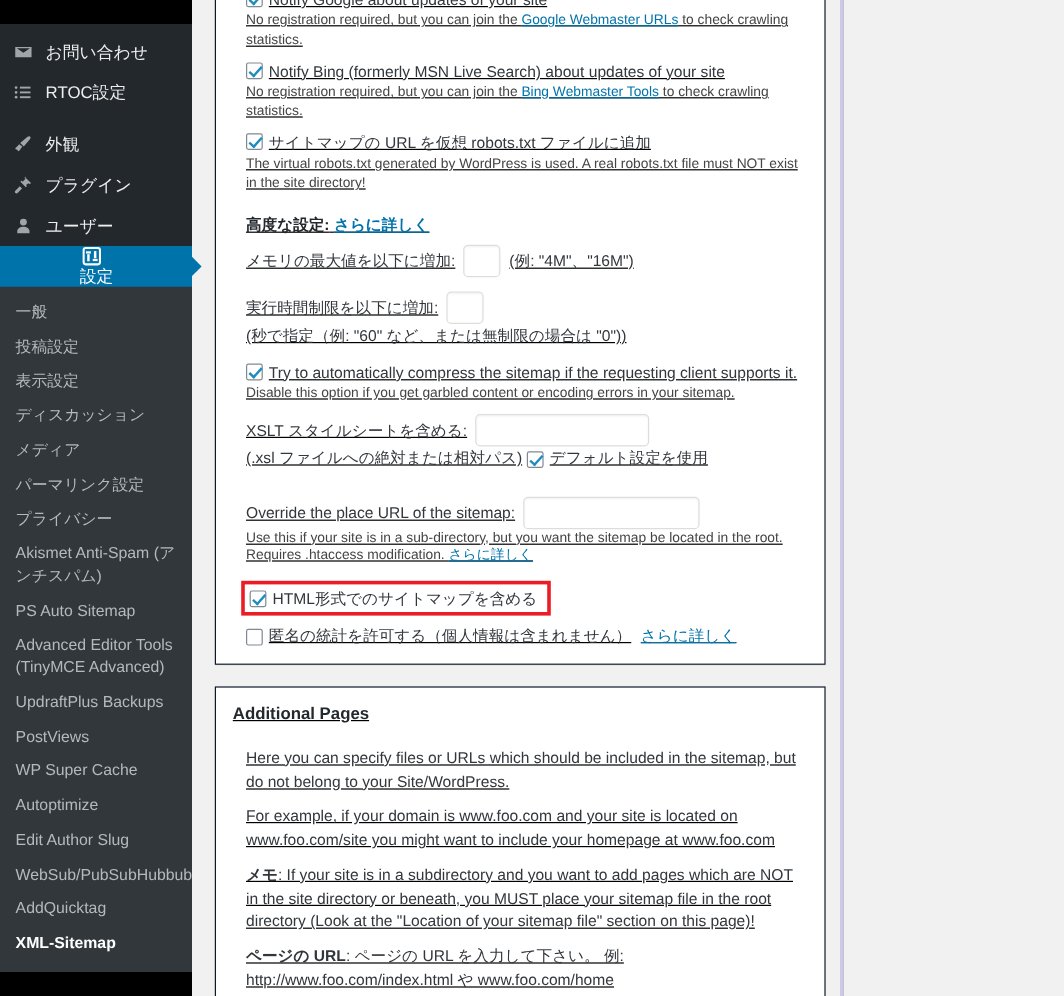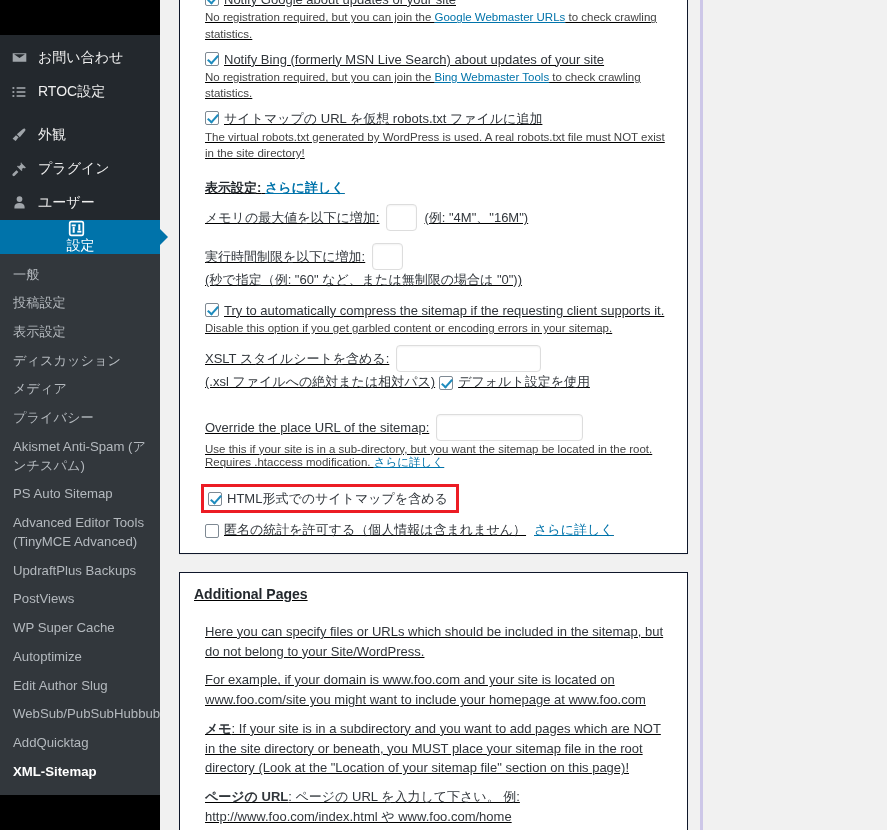--- a/index.html
+++ b/index.html
@@ -273,20 +273,21 @@
         <span class="mi-label">設定</span>
       </div>
     </div>
 
     <div class="submenu">
       <a class="submenu-item">一般</a>
       <a class="submenu-item">投稿設定</a>
       <a class="submenu-item">表示設定</a>
       <a class="submenu-item">ディスカッション</a>
       <a class="submenu-item">メディア</a>
+      <a class="submenu-item">パーマリンク設定</a>
       <a class="submenu-item">プライバシー</a>
       <a class="submenu-item">Akismet Anti-Spam (アンチスパム)</a>
       <a class="submenu-item">PS Auto Sitemap</a>
       <a class="submenu-item">Advanced Editor Tools (TinyMCE Advanced)</a>
       <a class="submenu-item">UpdraftPlus Backups</a>
       <a class="submenu-item">PostViews</a>
       <a class="submenu-item">WP Super Cache</a>
       <a class="submenu-item">Autoptimize</a>
       <a class="submenu-item">Edit Author Slug</a>
       <a class="submenu-item">WebSub/PubSubHubbub</a>
@@ -323,21 +324,21 @@
           <span>No registration required, but you can join the </span><a>Bing Webmaster Tools</a><span> to check crawling statistics.</span>
         </div>
 
         <div class="opt-row">
           <span class="cb checked"></span>
           <span>サイトマップの URL を仮想 robots.txt ファイルに追加</span>
         </div>
         <div class="opt-desc">The virtual robots.txt generated by WordPress is used. A real robots.txt file must NOT exist in the site directory!</div>
 
         <div class="section-head second">
-          <span>表示設定:</span>
+          <span>高度な設定:</span>
           <a class="link">さらに詳しく</a>
         </div>
 
         <div class="field-row">
           <span class="lbl">メモリの最大値を以下に増加:</span>
           <input class="txtin tiny" type="text" value="" style="">
           <span class="lbl">(例: "4M"、"16M")</span>
         </div>
 
         <div class="field-row">

